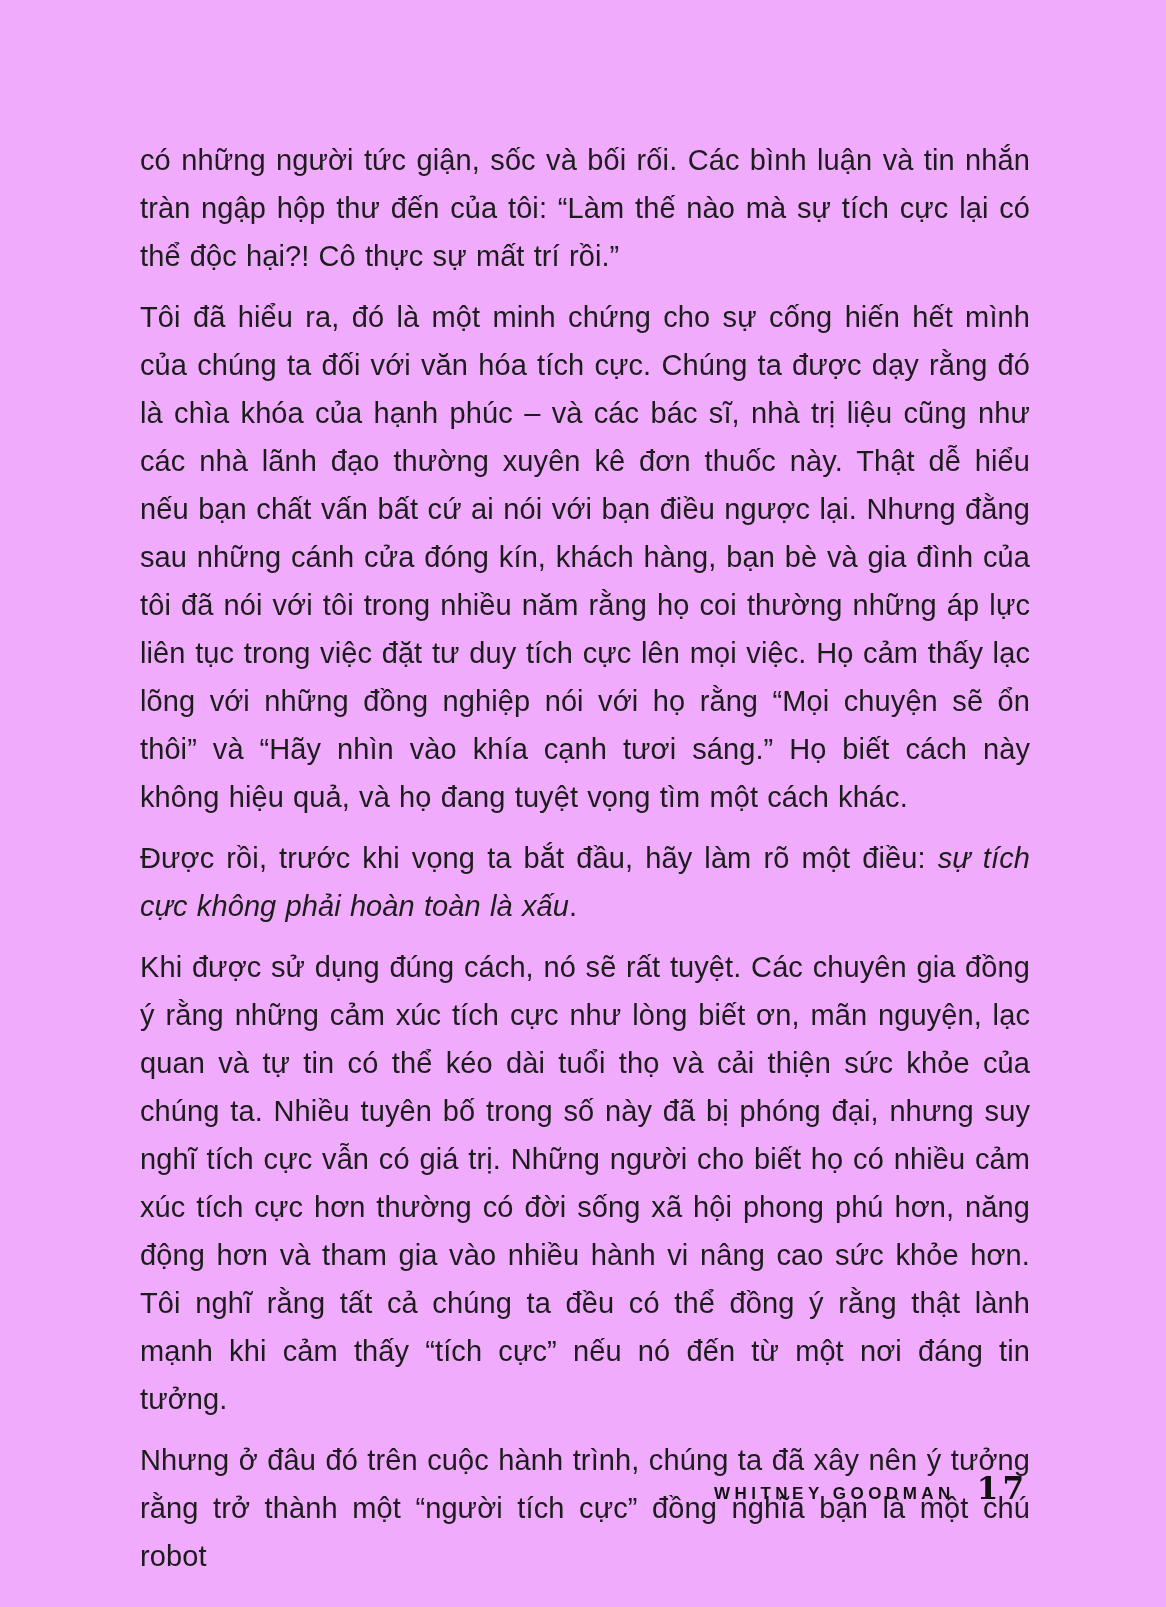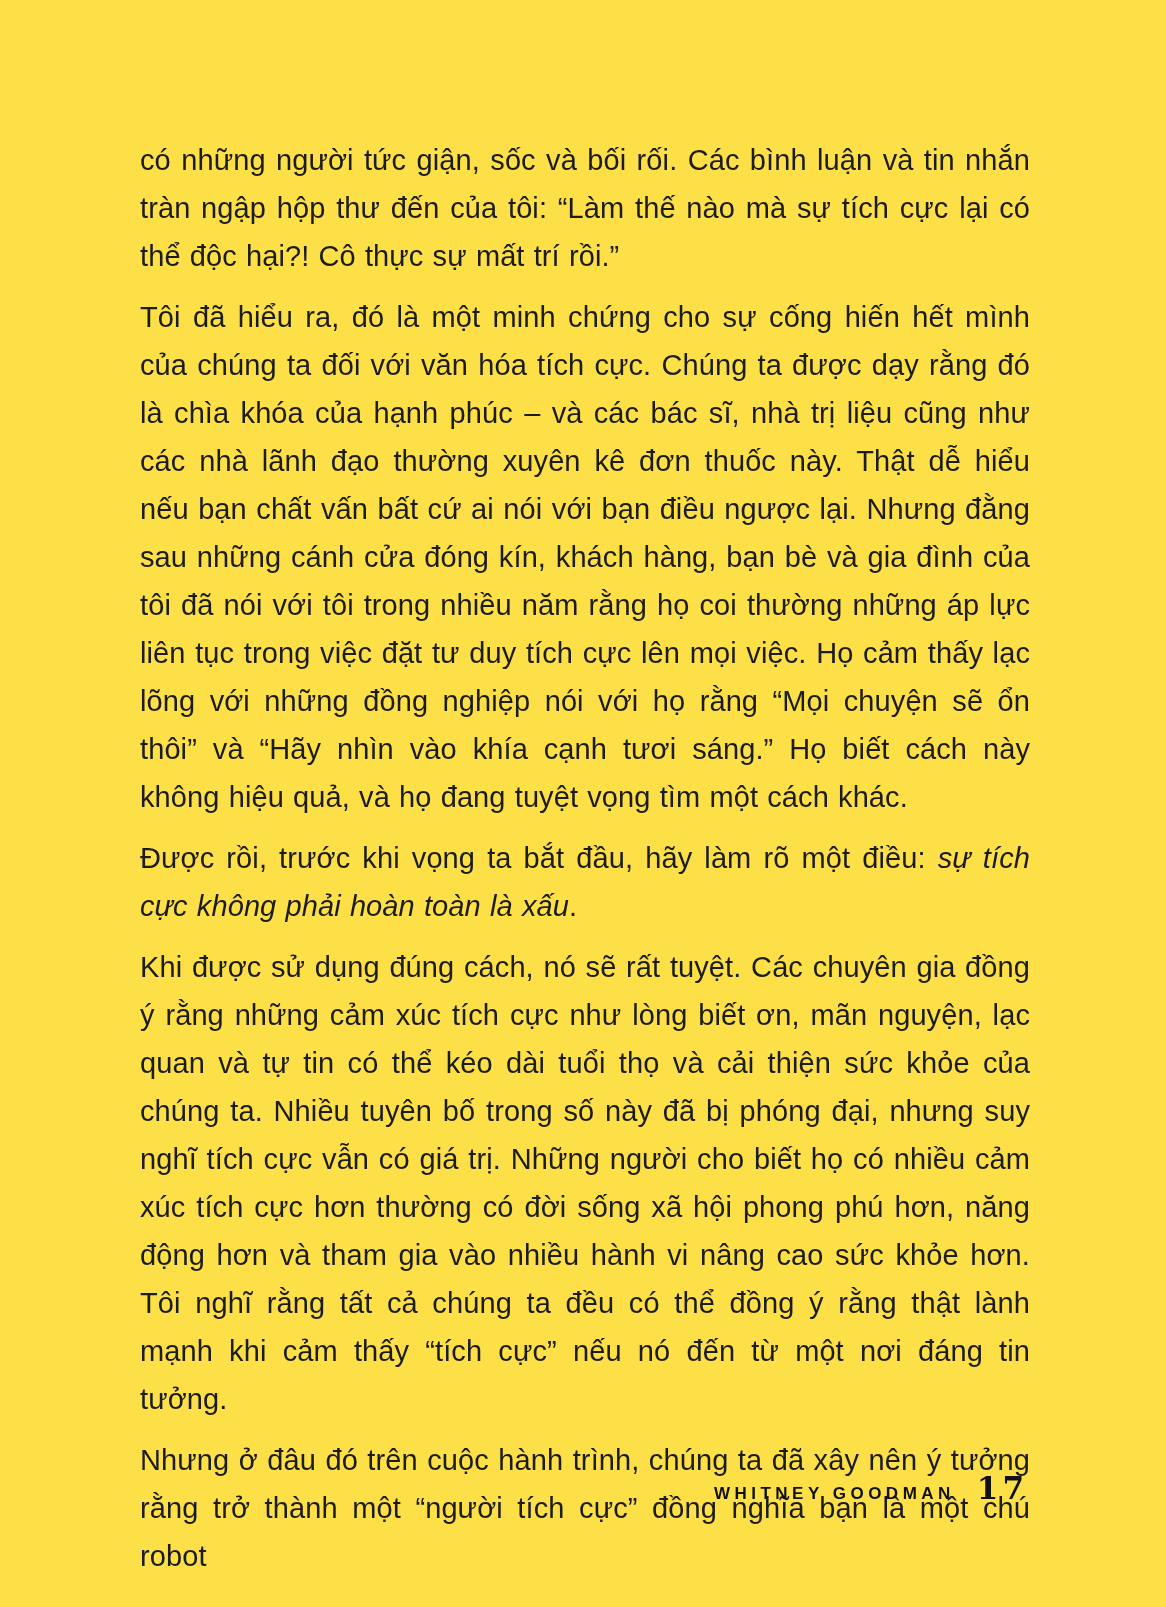--- a/index.html
+++ b/index.html
@@ -13,21 +13,21 @@
     height: 1607px;
     position: relative;
     font-family: "Liberation Sans", "DejaVu Sans", sans-serif;
     color: #1c1c1c;
   }
 
   .page {
     position: relative;
     width: 1166px;
     height: 1607px;
-    background: #fde047;
+    background: #f0abfc;
     overflow: hidden;
   }
 
   .text-block {
     position: absolute;
     top: 136px;
     left: 140px;
     width: 890px;
   }
 

